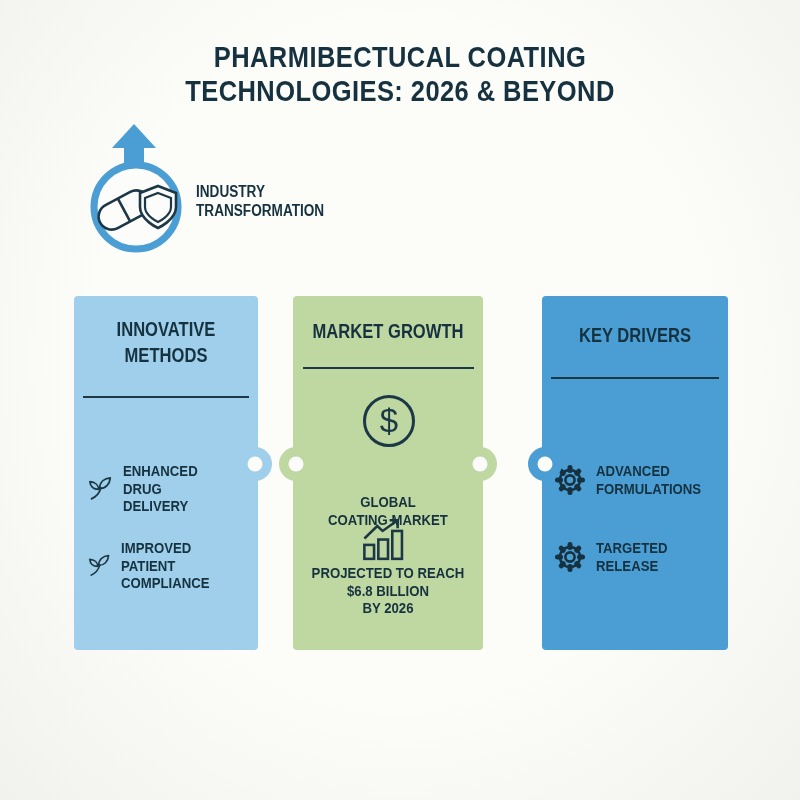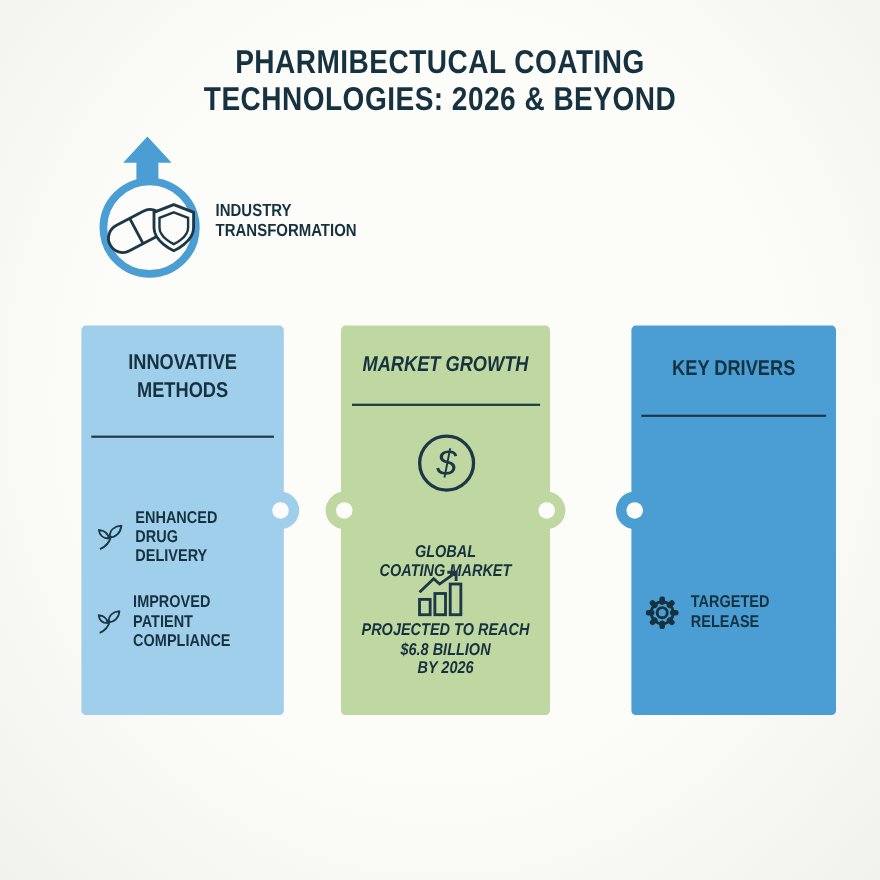--- a/index.html
+++ b/index.html
@@ -20,22 +20,22 @@
 
   
   .hero-icon { position:absolute; left:84px; top:118px; }
   .hero-label { position:absolute; left:196px; top:182px; font-size:16px; font-weight:700;
                 line-height:19px; color:#16313F; }
   .hero-label span { display:block; }
 
   
   .card { position:absolute; top:296px; height:354px; border-radius:4px; }
   .card.c1 { left:74px;  width:184px; background:#9FCFEA; }
-  .card.c2 { left:310px; width:190px; background:#BFD8A1;font-style:italic; }
-  .card.c3 { left:574px; width:186px; background:#4A9ED3;padding-left:34px; }
+  .card.c2 { left:293px; width:190px; background:#BFD8A1; }
+  .card.c3 { left:542px; width:186px; background:#4A9ED3;padding-left:34px; }
 
   .card h2 { position:absolute; left:0; width:100%; text-align:center;
              font-size:19.5px; font-weight:700; line-height:26px; color:#16313F; }
   .c1 h2 { top:20px; } .c2 h2 { top:22px; } .c3 h2 { top:26px; }
   .card h2 span { display:block; }
 
   .divider { position:absolute; left:5%; width:90%; height:2px; background:#1C3847; }
   .c1 .divider { top:100px; } .c2 .divider { top:71px; } .c3 .divider { top:81px; }
 
   .item { position:absolute; left:13px; right:6px; display:flex; align-items:center; gap:11px; }
@@ -181,20 +181,40 @@
       <div class="hole"></div>
     </div>
   </section>
 
   <section class="card c3">
     <h2 class="cx-c">
       <span>KEY DRIVERS</span>
     </h2>
     <div class="divider"></div>
 
+    <div class="item i1">
+      <svg width="30" height="30" viewBox="0 0 30 30">
+        <g stroke="#16313F" stroke-width="5" stroke-linecap="round">
+          <line x1="24.5" y1="15" x2="27.5" y2="15"></line>
+          <line x1="21.7" y1="21.7" x2="23.8" y2="23.8"></line>
+          <line x1="15" y1="24.5" x2="15" y2="27.5"></line>
+          <line x1="8.3" y1="21.7" x2="6.2" y2="23.8"></line>
+          <line x1="5.5" y1="15" x2="2.5" y2="15"></line>
+          <line x1="8.3" y1="8.3" x2="6.2" y2="6.2"></line>
+          <line x1="15" y1="5.5" x2="15" y2="2.5"></line>
+          <line x1="21.7" y1="8.3" x2="23.8" y2="6.2"></line>
+        </g>
+        <circle cx="15" cy="15" r="10" fill="none" stroke="#16313F" stroke-width="2.6"></circle>
+        <circle cx="15" cy="15" r="4.6" fill="none" stroke="#16313F" stroke-width="2.6"></circle>
+      </svg>
+      <p class="item-text cx-l">
+        <span>ADVANCED</span>
+        <span>FORMULATIONS</span>
+      </p>
+    </div>
 
     <div class="item i2">
       <svg width="30" height="30" viewBox="0 0 30 30">
         <g stroke="#16313F" stroke-width="5" stroke-linecap="round">
           <line x1="24.5" y1="15" x2="27.5" y2="15"></line>
           <line x1="21.7" y1="21.7" x2="23.8" y2="23.8"></line>
           <line x1="15" y1="24.5" x2="15" y2="27.5"></line>
           <line x1="8.3" y1="21.7" x2="6.2" y2="23.8"></line>
           <line x1="5.5" y1="15" x2="2.5" y2="15"></line>
           <line x1="8.3" y1="8.3" x2="6.2" y2="6.2"></line>

